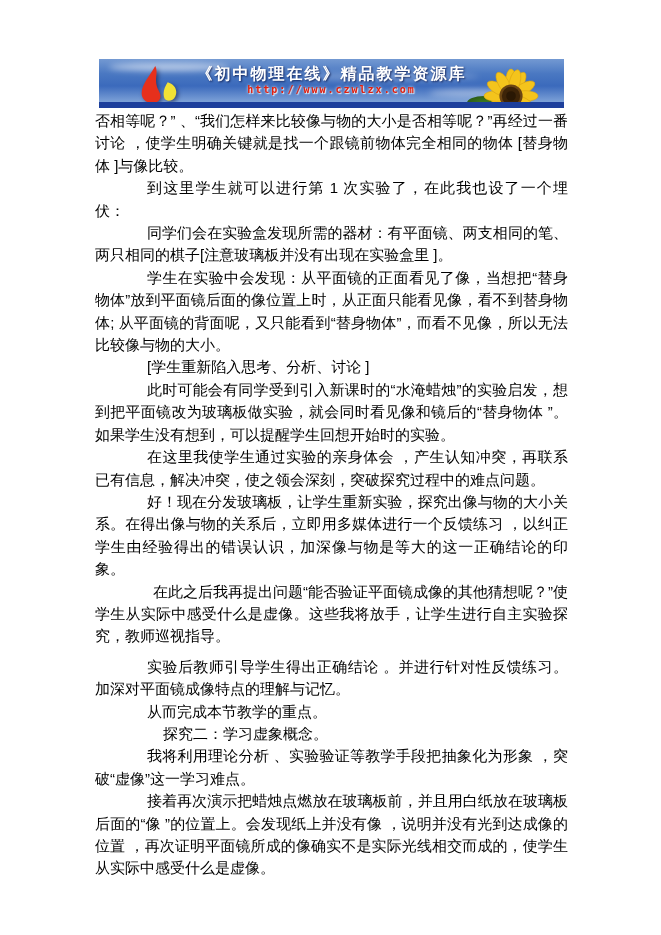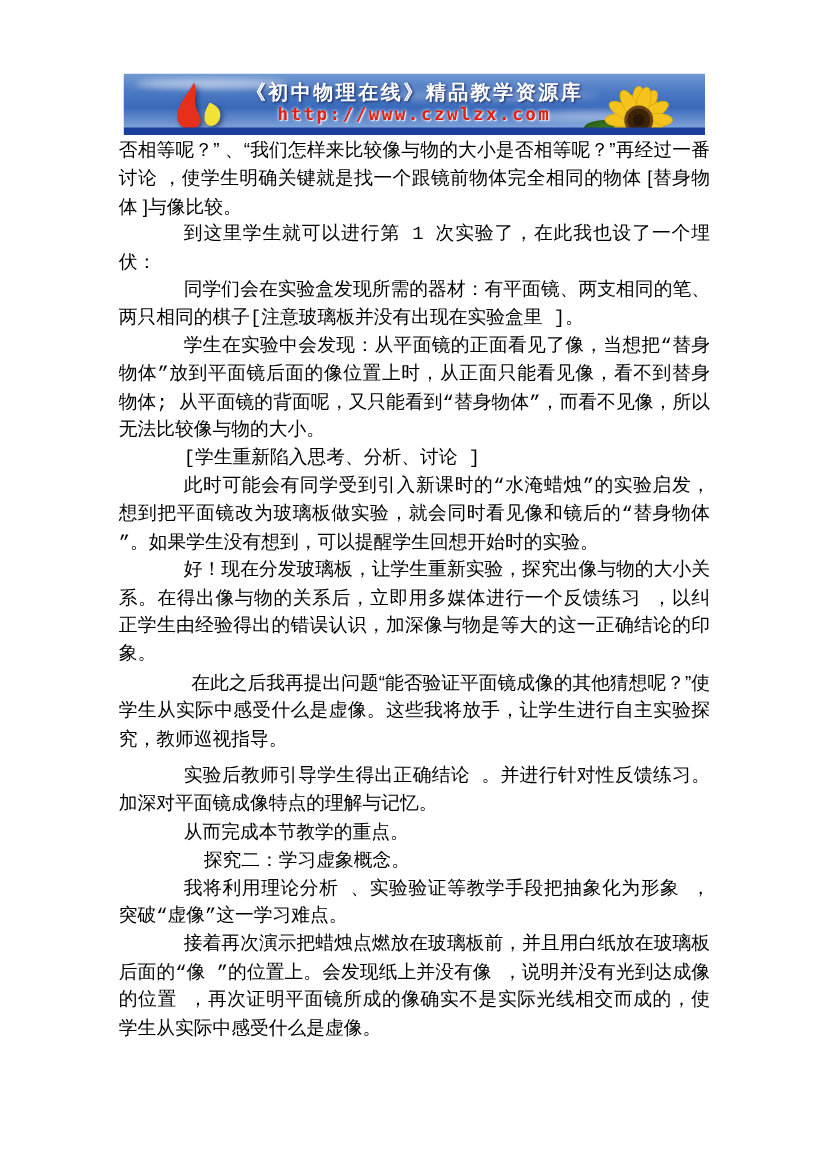--- a/index.html
+++ b/index.html
@@ -29,40 +29,40 @@
     position:absolute;left:0;top:5px;width:100%;
     text-align:center;
     color:#ffffff;font-weight:bold;font-size:16px;letter-spacing:2px;
     font-family:"Liberation Serif","DejaVu Serif",serif;
     text-shadow:1px 1px 2px rgba(10,20,70,.8);
     white-space:nowrap;
   }
   .banner-url{
     position:absolute;left:0;top:25px;width:100%;
     text-align:center;
-    color:#e02010;font-weight:bold;font-size:14px;letter-spacing:2px;
+    color:#e02010;font-weight:bold;font-size:10px;letter-spacing:2px;
     font-family:"DejaVu Sans Mono","Liberation Mono",monospace;
     text-shadow:0 0 3px rgba(255,255,255,.95),1px 1px 1px rgba(255,255,255,.8);
     white-space:nowrap;
   }
   .sunflower{position:absolute;left:383px;top:8px;width:58px;height:58px;}
   .foliage{position:absolute;left:368px;bottom:-2px;width:34px;height:14px;
     background:radial-gradient(ellipse at center,#3f7d22 0%,#2c5d17 70%);
     border-radius:50% 50% 0 0;}
 
   
   .content{
     position:absolute;left:95px;top:110px;width:473px;
     color:#000000;
     font-size:15px;line-height:22.4px;
     text-align:justify;
   }
   .content p{margin:0;padding:0;}
   .ind-0{text-indent:0;}
-  .ind-1{text-indent:52px;font-family:Liberation Mono, monospace;}
+  .ind-1{text-indent:52px;}
   .ind-2{text-indent:58px;}
   .ind-3{text-indent:68px;}
   .gap{margin-top:8px !important;}
 </style>
 </head>
 <body>
 
 <div class="page">
 
   <div class="banner">
@@ -105,20 +105,21 @@
     <div class="banner-band"></div>
   </div>
 
   <div class="content" id="paragraph-container">
       <p class="ind-0">否相等呢？” 、“我们怎样来比较像与物的大小是否相等呢？”再经过一番讨论 ，使学生明确关键就是找一个跟镜前物体完全相同的物体 [替身物体 ]与像比较。</p>
       <p class="ind-1">到这里学生就可以进行第 1 次实验了，在此我也设了一个埋伏：</p>
       <p class="ind-1">同学们会在实验盒发现所需的器材：有平面镜、两支相同的笔、两只相同的棋子[注意玻璃板并没有出现在实验盒里 ]。</p>
       <p class="ind-1">学生在实验中会发现：从平面镜的正面看见了像，当想把“替身物体”放到平面镜后面的像位置上时，从正面只能看见像，看不到替身物体; 从平面镜的背面呢，又只能看到“替身物体”，而看不见像，所以无法比较像与物的大小。</p>
       <p class="ind-1">[学生重新陷入思考、分析、讨论 ]</p>
       <p class="ind-1">此时可能会有同学受到引入新课时的“水淹蜡烛”的实验启发，想到把平面镜改为玻璃板做实验，就会同时看见像和镜后的“替身物体 ”。如果学生没有想到，可以提醒学生回想开始时的实验。</p>
+      <p class="ind-1">在这里我使学生通过实验的亲身体会 ，产生认知冲突，再联系已有信息，解决冲突，使之领会深刻，突破探究过程中的难点问题。</p>
       <p class="ind-1">好！现在分发玻璃板，让学生重新实验，探究出像与物的大小关系。在得出像与物的关系后，立即用多媒体进行一个反馈练习 ，以纠正学生由经验得出的错误认识，加深像与物是等大的这一正确结论的印象。</p>
       <p class="ind-2">在此之后我再提出问题“能否验证平面镜成像的其他猜想呢？”使学生从实际中感受什么是虚像。这些我将放手，让学生进行自主实验探究，教师巡视指导。</p>
       <p class="ind-1 gap">实验后教师引导学生得出正确结论 。并进行针对性反馈练习。加深对平面镜成像特点的理解与记忆。</p>
       <p class="ind-1">从而完成本节教学的重点。</p>
       <p class="ind-3">探究二：学习虚象概念。</p>
       <p class="ind-1">我将利用理论分析 、实验验证等教学手段把抽象化为形象 ，突破“虚像”这一学习难点。</p>
       <p class="ind-1">接着再次演示把蜡烛点燃放在玻璃板前，并且用白纸放在玻璃板后面的“像 ”的位置上。会发现纸上并没有像 ，说明并没有光到达成像的位置 ，再次证明平面镜所成的像确实不是实际光线相交而成的，使学生从实际中感受什么是虚像。</p>
     </div>
 
 </div>

